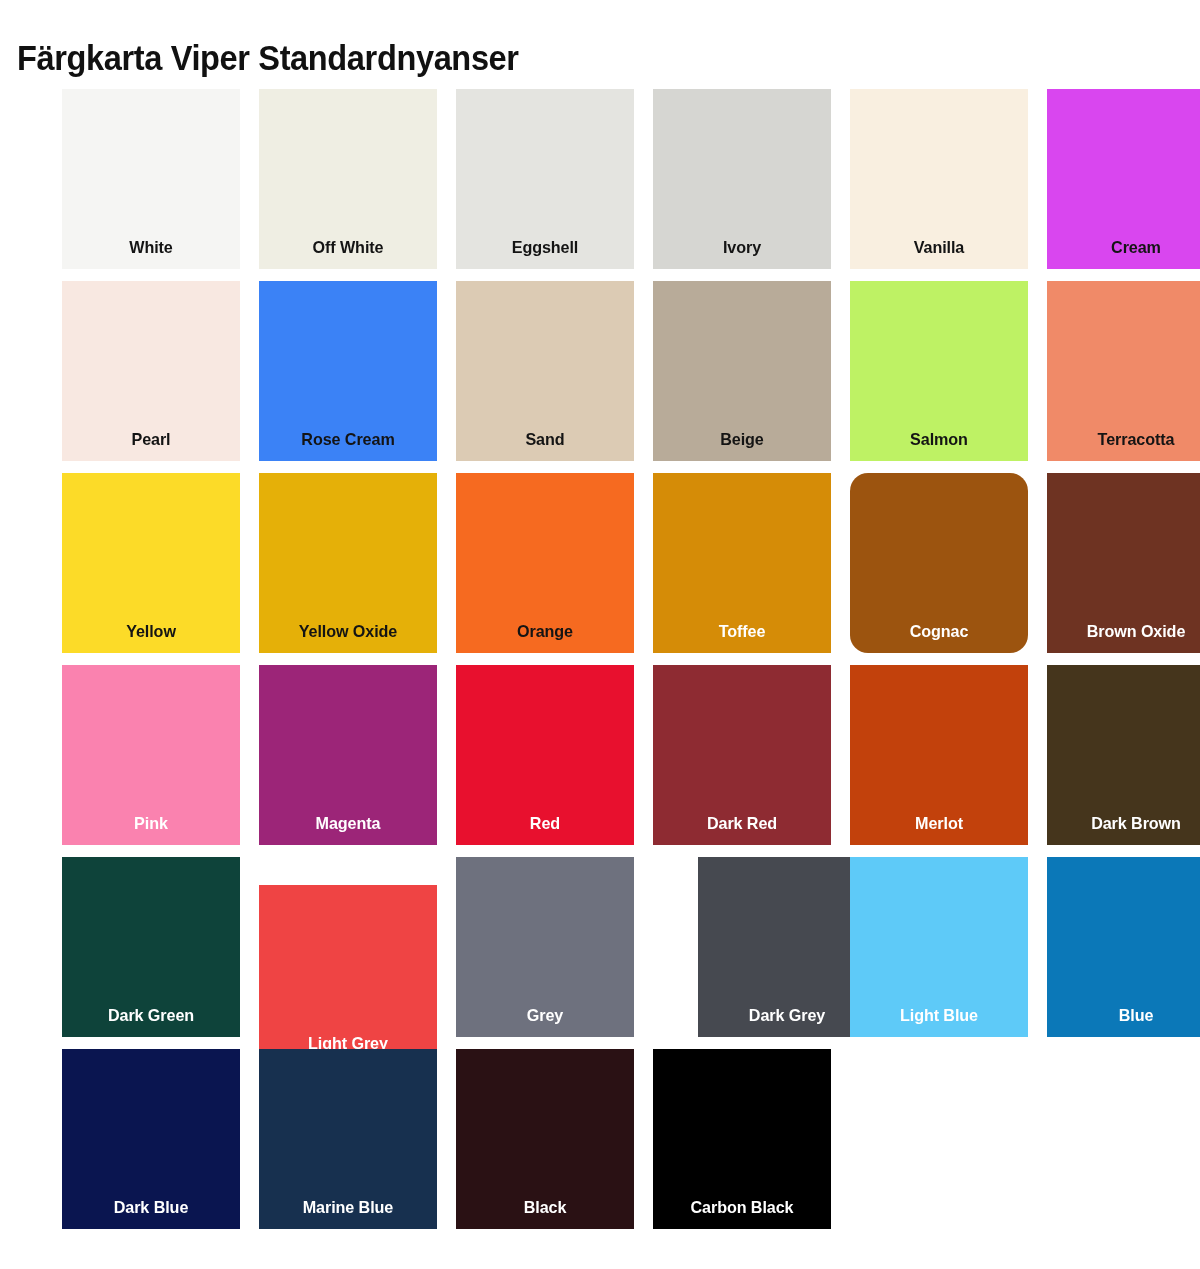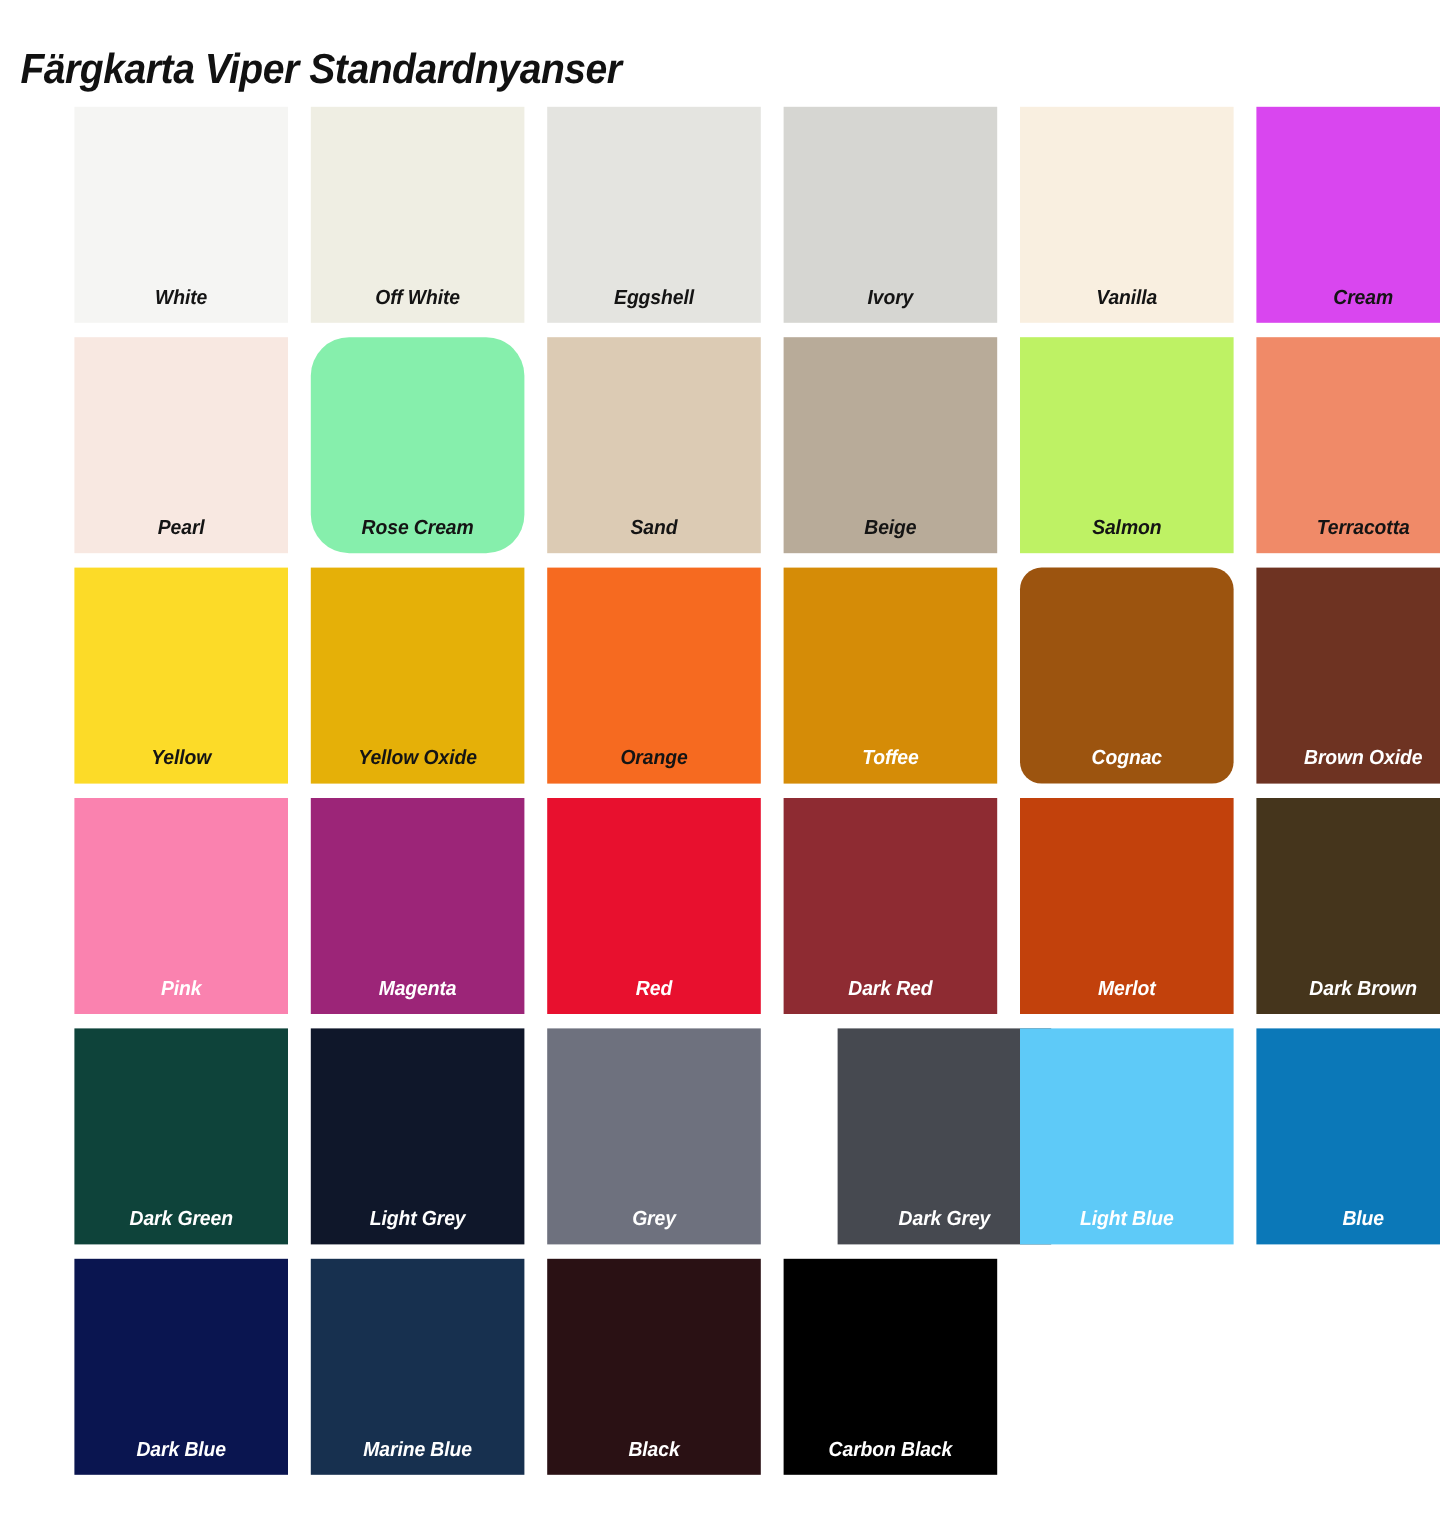--- a/index.html
+++ b/index.html
@@ -12,21 +12,20 @@
     background: #ffffff;
     font-family: "Liberation Sans", "DejaVu Sans", sans-serif;
     overflow: hidden;
   }
 
   .page {
     position: relative;
     width: 1200px;
     height: 905px;
     box-sizing: border-box;
-    font-style: italic;
   }
 
   .page-title {
     position: absolute;
     left: 17px;
     top: 14px;
     font-size: 35px;
     font-weight: bold;
     letter-spacing: -0.4px;
     color: #111111;
@@ -102,21 +101,21 @@
       </div>
       <div class="swatch" style="background: rgb(249, 239, 224);">
         <span class="swatch-label on-light">Vanilla</span>
       </div>
       <div class="swatch" style="background: #d946ef;">
         <span class="swatch-label on-light">Cream</span>
       </div>
       <div class="swatch" style="background: rgb(248, 232, 225);">
         <span class="swatch-label on-light">Pearl</span>
       </div>
-      <div class="swatch" style="background: #86efac; border-radius: 32px;">
+      <div class="swatch" style="background: #3b82f6;">
         <span class="swatch-label on-light">Rose Cream</span>
       </div>
       <div class="swatch" style="background: rgb(220, 203, 180);">
         <span class="swatch-label on-light">Sand</span>
       </div>
       <div class="swatch" style="background: rgb(184, 171, 153);">
         <span class="swatch-label on-light">Beige</span>
       </div>
       <div class="swatch" style="background: #bef264;">
         <span class="swatch-label on-light">Salmon</span>
@@ -156,21 +155,21 @@
       </div>
       <div class="swatch" style="background: #c2410c;">
         <span class="swatch-label on-dark">Merlot</span>
       </div>
       <div class="swatch" style="background: rgb(69, 53, 28);">
         <span class="swatch-label on-dark">Dark Brown</span>
       </div>
       <div class="swatch" style="background: rgb(14, 67, 58);">
         <span class="swatch-label on-dark">Dark Green</span>
       </div>
-      <div class="swatch" style="background: #0f172a;">
+      <div class="swatch" style="background: #ef4444; margin-top: 28px;">
         <span class="swatch-label on-dark">Light Grey</span>
       </div>
       <div class="swatch" style="background: rgb(110, 113, 126);">
         <span class="swatch-label on-dark">Grey</span>
       </div>
       <div class="swatch" style="background: rgb(70, 73, 80); margin-left: 45px;">
         <span class="swatch-label on-dark">Dark Grey</span>
       </div>
       <div class="swatch" style="background: rgb(94, 202, 248);">
         <span class="swatch-label on-dark">Light Blue</span>

